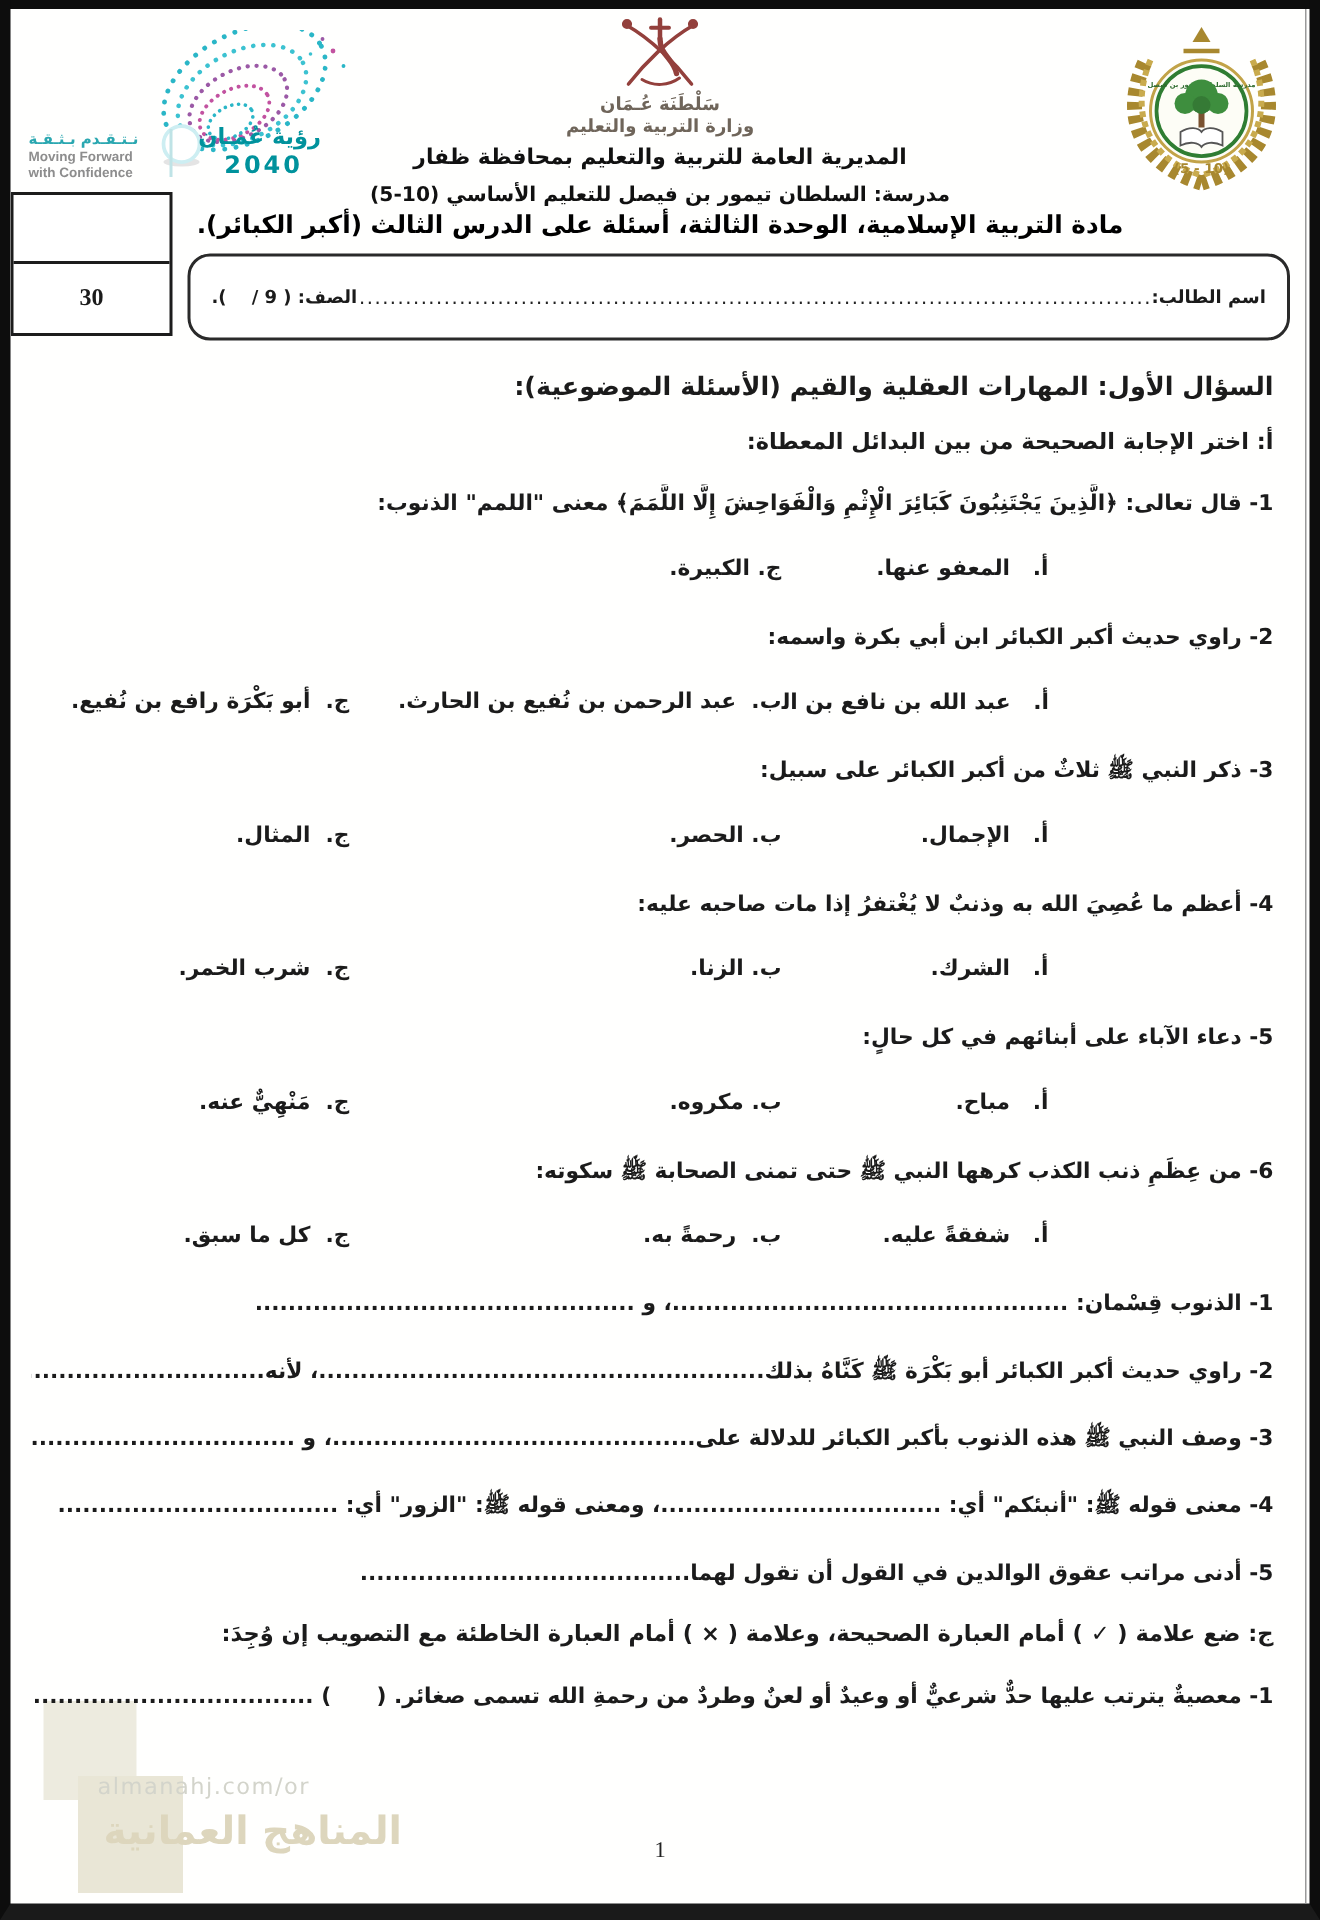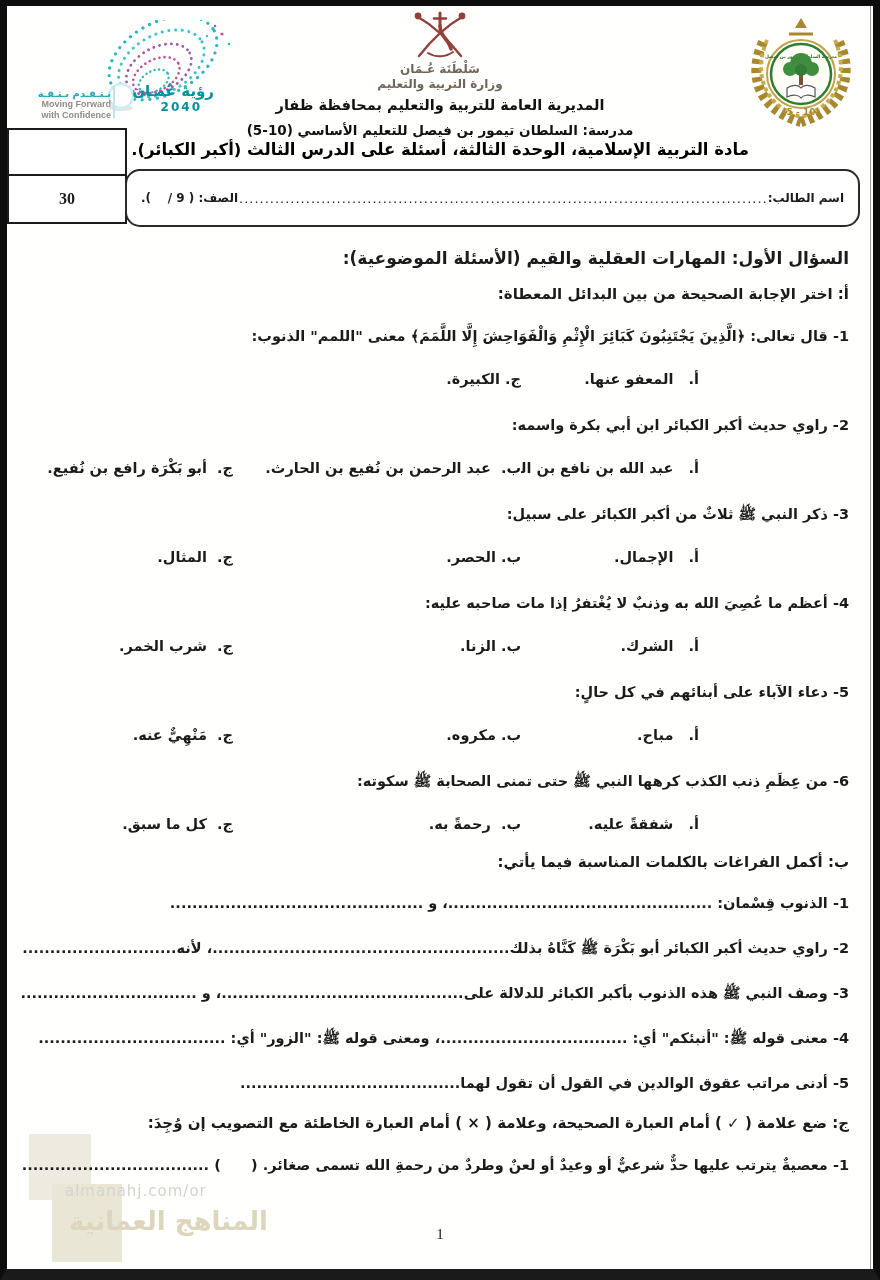--- a/index.html
+++ b/index.html
@@ -27,30 +27,30 @@
   .ministry{ position:absolute; top:4px; left:50%; transform:translateX(-50%); width:460px; text-align:center; }
   .emblem{ display:block; margin:0 auto; }
   .callig{ color:#6f655a; font-size:12px; font-weight:bold; line-height:15px; }
   .dir-line{ font-size:14.5px; font-weight:bold; margin-top:5px; color:#111; }
   .school-line{ font-size:13.5px; font-weight:bold; margin-top:9px; color:#111; }
 
   .school-logo{ position:absolute; top:8px; right:8px; }
 
   .vision{ position:absolute; top:14px; left:10px; width:225px; height:120px; }
   .vision-ar{ position:absolute; right:28px; top:62px; color:#00929c; font-weight:bold; font-size:15px; }
-  .vision-year{ position:absolute; right:40px; top:80px; color:#00929c; font-weight:bold; font-size:12px; letter-spacing:2px; }
-  .vision-tag{ position:absolute; left:2px; top:68px; width:92px; text-align:right; border-left:0; }
+  .vision-year{ position:absolute; right:40px; top:80px; color:#00929c; font-weight:bold; font-size:16px; letter-spacing:2px; }
+  .vision-tag{ position:absolute; left:2px; top:68px; width:92px; text-align:left; border-left:0; }
   .vision-tag .t-ar{ color:#2aa7b0; font-size:10px; font-weight:bold; letter-spacing:2px; }
   .vision-tag .t-en{ color:#8d8d8d; font-size:9px; line-height:11px; font-weight:bold; font-family:"Liberation Sans",sans-serif; }
   .vision-sep{ position:absolute; left:96px; top:66px; width:2px; height:32px; background:#bfe3e6; }
 
   .title{ position:absolute; top:134px; left:60px; right:60px; text-align:center;
           font-size:16.5px; font-weight:bold; color:#000; }
 
-  .score-table{ position:absolute; top:122px; left:0px; width:120px; border:2px solid #1c1c1c; background:#fff; }
+  .score-table{ position:absolute; top:122px; left:0px; width:108px; border:2px solid #1c1c1c; background:#fff; }
   .score-cell{ height:46px; border-bottom:2px solid #1c1c1c; }
   .score-cell:last-child{ border-bottom:0; display:flex; align-items:center; justify-content:center;
           font-weight:bold; font-size:16px; font-family:"Liberation Serif", serif; }
 
   .name-box{ position:absolute; top:163px; left:118px; right:13px; height:58px;
           border:2px solid #2a2a2a; border-radius:15px; background:#fff;
           display:flex; align-items:center; padding:0 14px; direction:rtl; }
   .name-box .lbl{ font-weight:bold; font-size:12px; white-space:nowrap; }
   .name-box .dots{ flex:1; overflow:hidden; white-space:nowrap; font-size:13px; color:#222; letter-spacing:1px; }
 
@@ -204,21 +204,20 @@
       <div class="opt">ج.&nbsp; مَنْهِيٌّ عنه.</div>
     </div>
 
     <div class="line stem">6- من عِظَمِ ذنب الكذب كرهها النبي ﷺ حتى تمنى الصحابة ﷺ سكوته:</div>
     <div class="opts">
       <div class="opt">أ.&nbsp;&nbsp; شفقةً عليه.</div>
       <div class="opt">ب.&nbsp; رحمةً به.</div>
       <div class="opt">ج.&nbsp; كل ما سبق.</div>
     </div>
 
-    <div class="h-part h-b">ب: أكمل الفراغات بالكلمات المناسبة فيما يأتي:</div>
     <div class="line fill">1- الذنوب قِسْمان: ................................................، و ..............................................</div>
     <div class="line fill">2- راوي حديث أكبر الكبائر أبو بَكْرَة ﷺ كَنَّاهُ بذلك......................................................، لأنه..............................................</div>
     <div class="line fill">3- وصف النبي ﷺ هذه الذنوب بأكبر الكبائر للدلالة على............................................، و ..........................................</div>
     <div class="line fill">4- معنى قوله ﷺ: "أنبئكم" أي: ..................................، ومعنى قوله ﷺ: "الزور" أي: ..................................</div>
     <div class="line fill">5- أدنى مراتب عقوق الوالدين في القول أن تقول لهما........................................</div>
 
     <div class="h-part h-c">ج: ضع علامة ( ✓ ) أمام العبارة الصحيحة، وعلامة ( × ) أمام العبارة الخاطئة مع التصويب إن وُجِدَ:</div>
     <div class="line cline">1- معصيةٌ يترتب عليها حدٌّ شرعيٌّ أو وعيدٌ أو لعنٌ وطردٌ من رحمةِ الله تسمى صغائر. (&nbsp;&nbsp;&nbsp;&nbsp;&nbsp;&nbsp;) .....................................</div>
   </div>
 

